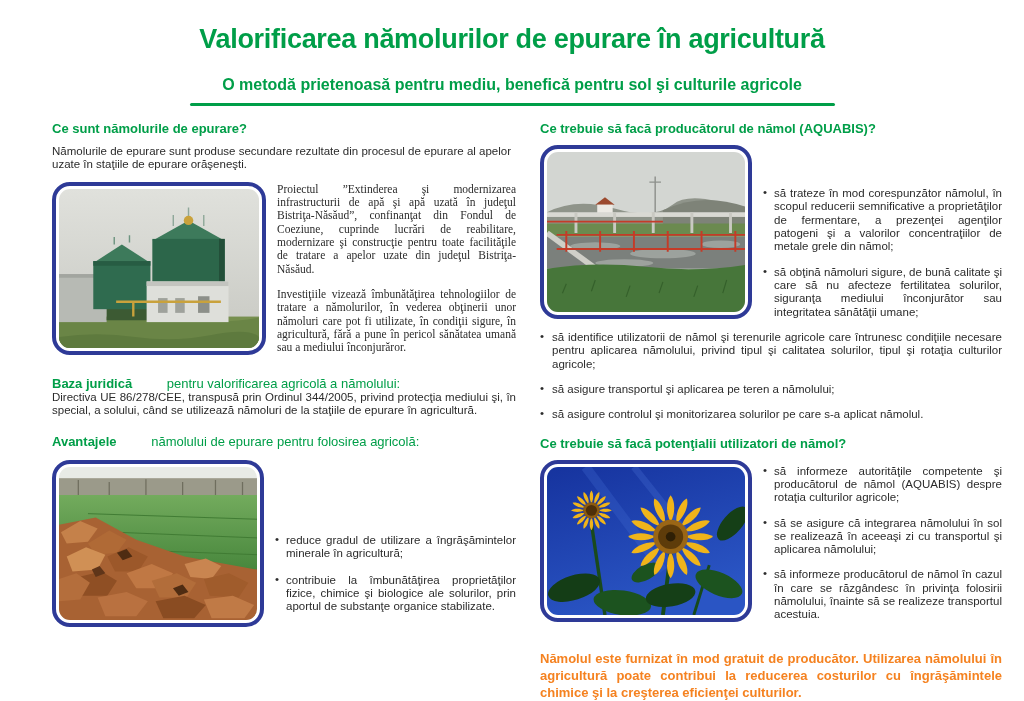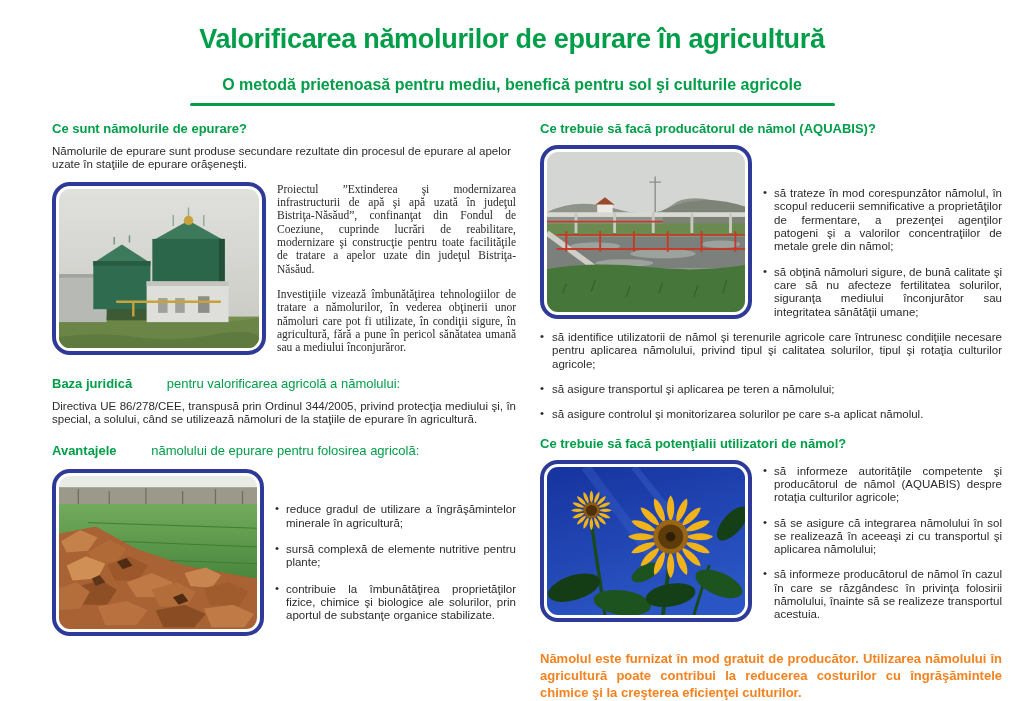--- a/index.html
+++ b/index.html
@@ -25,21 +25,21 @@
   .col-right{left:540px;width:462px;}
   .sec-head{font-size:13px;font-weight:bold;color:var(--green);}
   .sec-head .rest{font-weight:normal;padding-left:31px;}
   .intro{margin-top:9px;}
   .media{display:flex;align-items:flex-end;margin-top:10px;}
   .photo-frame{flex:none;border:4px solid var(--frame);border-radius:18px;padding:3px;background:#fff;}
   .photo-frame svg{display:block;border-radius:11px;}
   .side{margin-left:11px;flex:1;text-align:justify;font-family:Liberation Serif, serif;}
   .side p + p{margin-top:12px;}
   .law-head{margin-top:21px;}
-  .law-para{margin-top:9px;text-align:justify;}
+  .law-para{text-align:justify;}
   .adv-head{margin-top:17px;}
   ul.blist{list-style:none;flex:1;margin-left:11px;}
   ul.blist li{position:relative;padding-left:11px;margin-bottom:12px;text-align:justify;}
   ul.blist li::before{content:"\2022";position:absolute;left:0;top:-1px;}
   ul.blist li:last-child{margin-bottom:0;}
   ul.blist.wide-gap li{margin-bottom:13px;}
   ul.full-blist{list-style:none;margin-top:12px;}
   ul.full-blist li{position:relative;padding-left:12px;margin-bottom:12px;text-align:justify;}
   ul.full-blist li::before{content:"\2022";position:absolute;left:0;top:-1px;}
   .users-head{margin-top:14px;}
@@ -152,21 +152,20 @@
           <polygon points="40,140 70,134 92,144 80,160 48,160" fill="#b97140"></polygon>
           <polygon points="100,144 130,138 152,148 140,162 108,162" fill="#8a4c22"></polygon>
           <polygon points="150,142 180,138 202,148 192,162 158,162" fill="#c07a46"></polygon>
           <polygon points="60,92 70,88 76,96 66,100" fill="#4f2c12"></polygon>
           <polygon points="118,130 128,126 134,134 124,138" fill="#4f2c12"></polygon>
           <polygon points="34,110 42,106 48,114 38,118" fill="#5f3519"></polygon>
         </svg>
       </div>
       <ul class="blist wide-gap">
         <li>reduce gradul de utilizare a îngrăşămintelor minerale în agricultură;</li>
-        <li>sursă complexă de elemente nutritive pentru plante;</li>
         <li>contribuie la îmbunătăţirea proprietăţilor fizice, chimice şi biologice ale solurilor, prin aportul de substanţe organice stabilizate.</li>
       </ul>
     </div>
   </div>
 
   <div class="col col-right">
 
     <div class="sec-head">Ce trebuie să facă producătorul de nămol (AQUABIS)?</div>
 
     <div class="media" style="margin-top:9px;">

